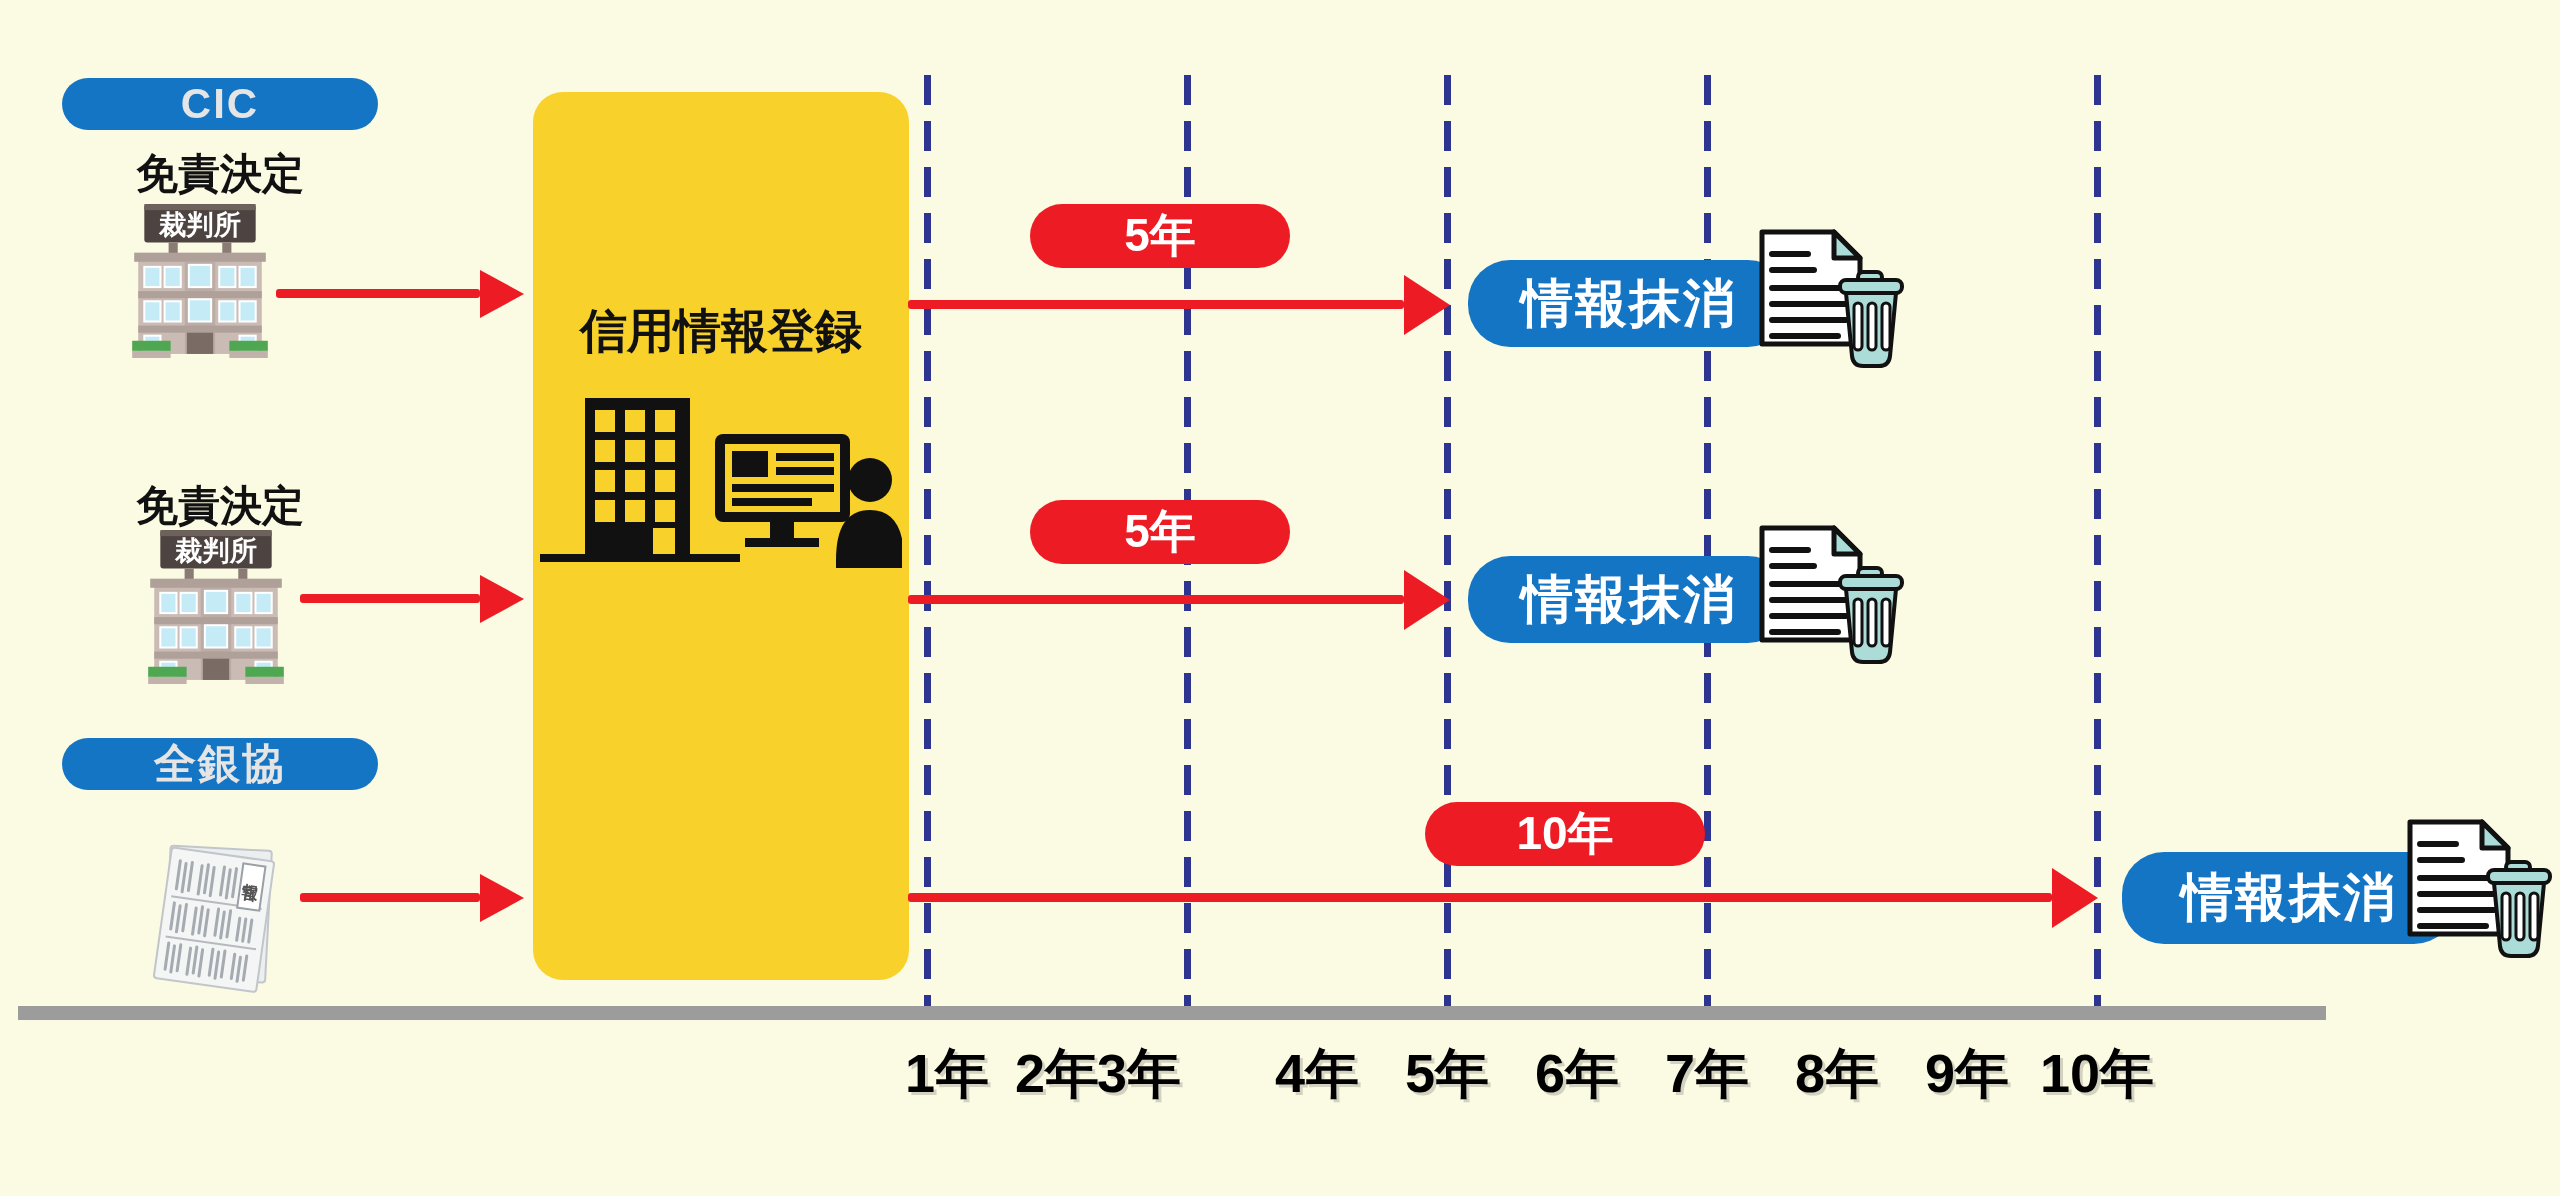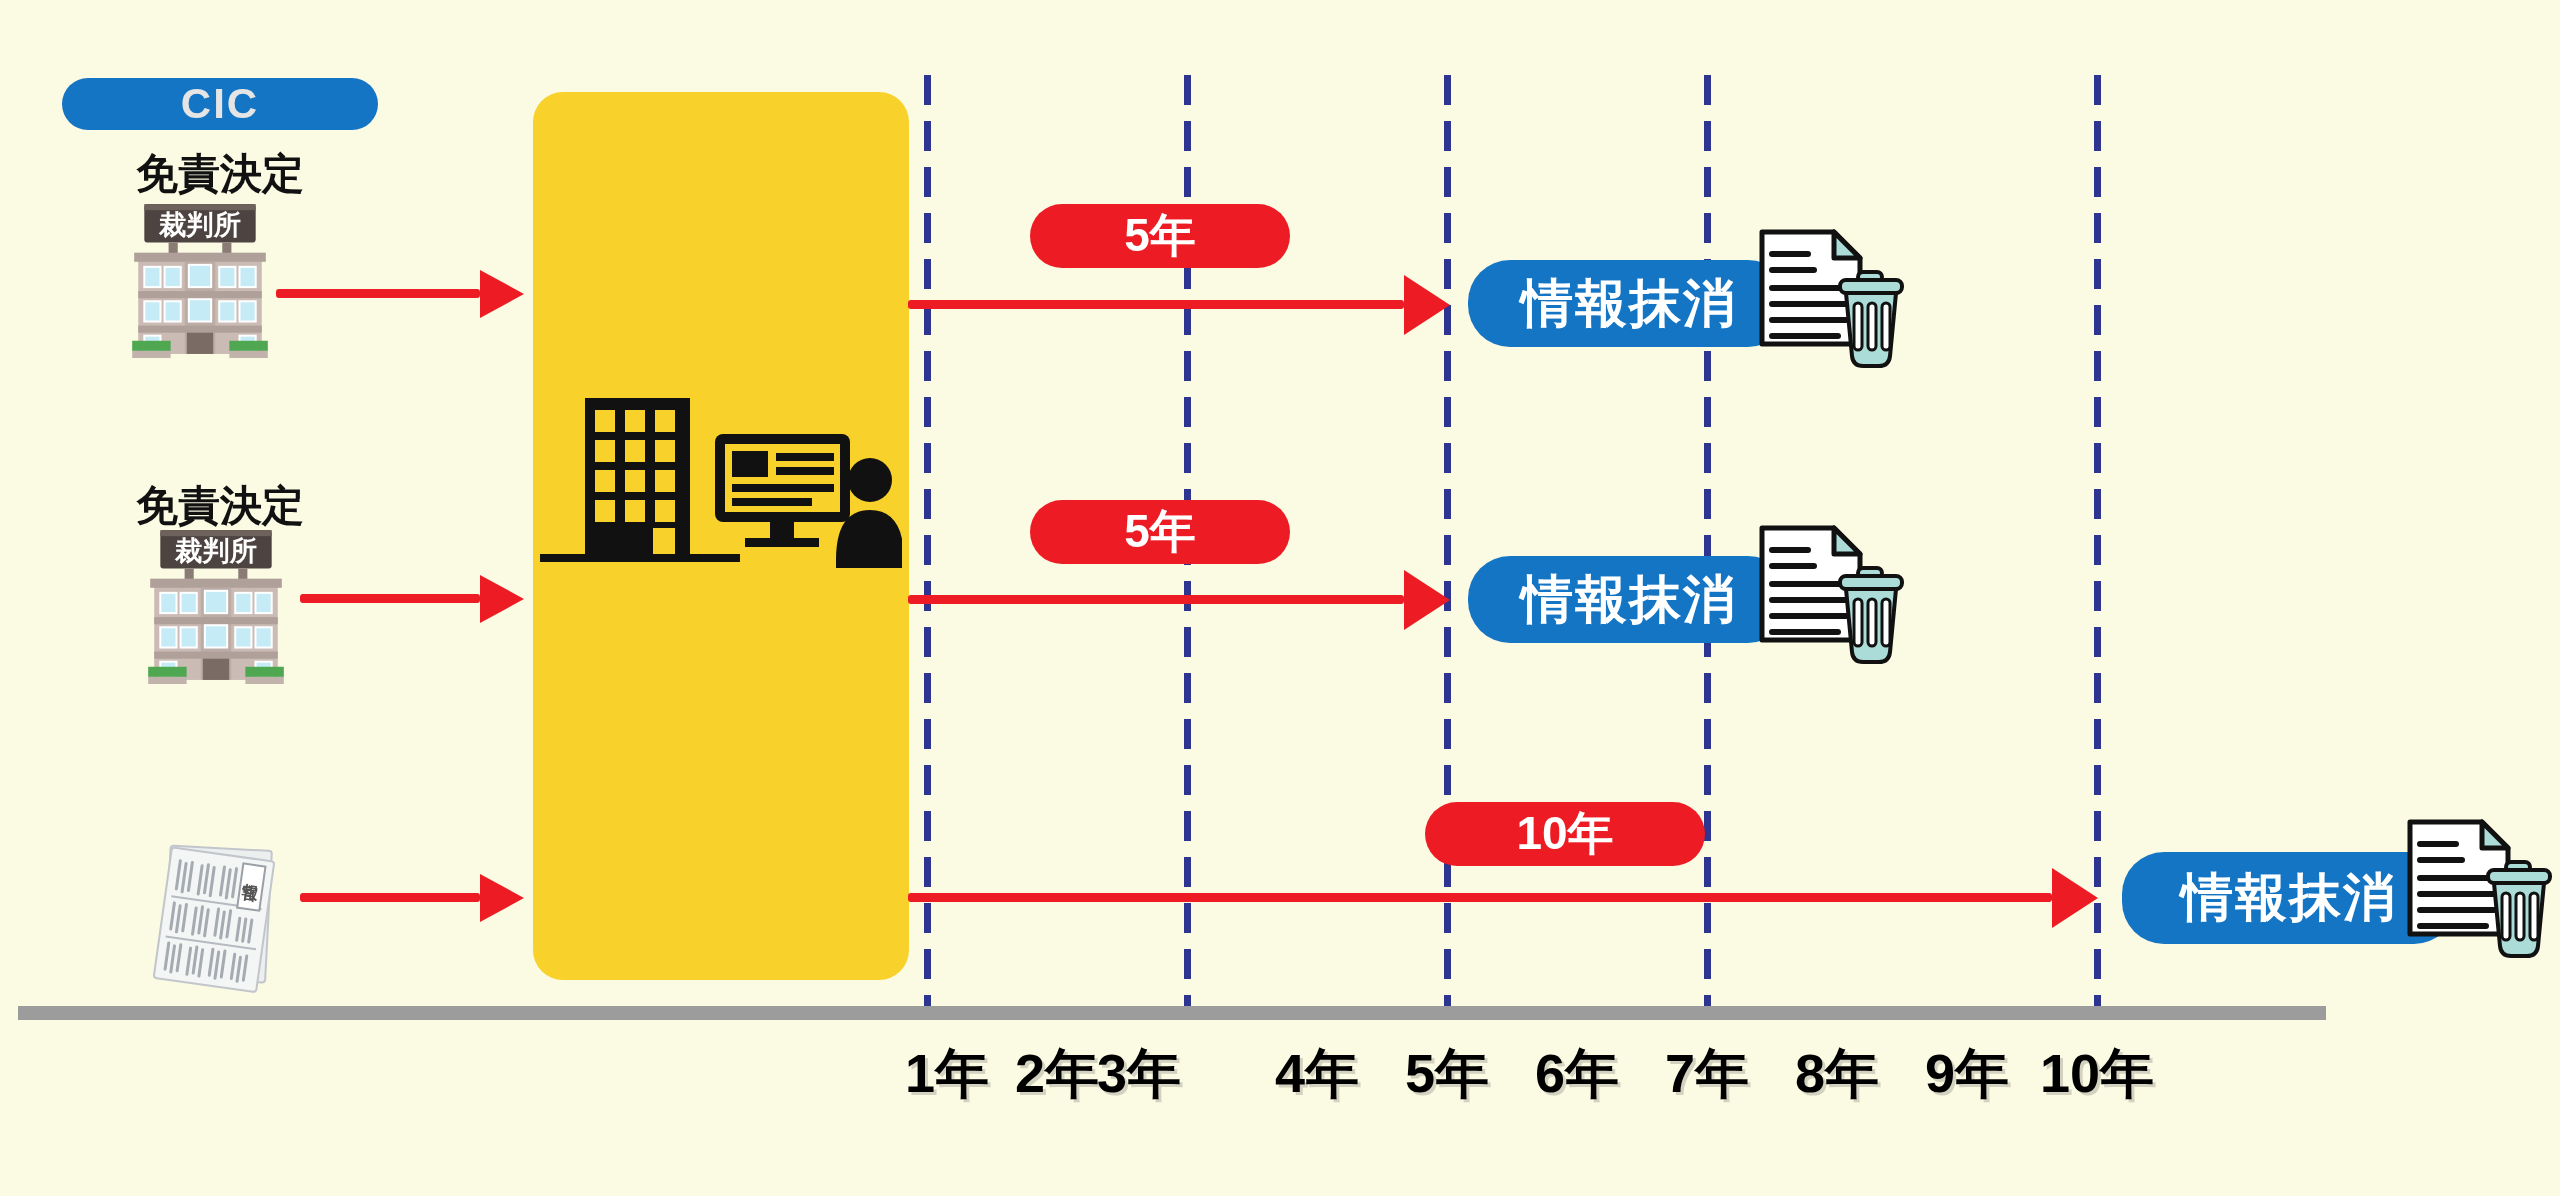--- a/index.html
+++ b/index.html
@@ -163,20 +163,21 @@
 
 <div id="stage">
 
   <div class="vline" id="vl1"></div>
   <div class="vline" id="vl2"></div>
   <div class="vline" id="vl3"></div>
   <div class="vline" id="vl4"></div>
   <div class="vline" id="vl5"></div>
 
   <div id="regbox"></div>
+  <div id="reglabel">信用情報登録</div>
   <svg id="regicons">
       <use href="#sym-regicons"></use>
     </svg>
 
   <div class="pill-org" id="org1">
       <span>CIC</span>
     </div>
   <div class="event-label" id="ev1">免責決定</div>
   <svg class="courthouse" id="ch1">
       <use href="#sym-courthouse"></use>
@@ -206,20 +207,23 @@
   <div class="pill-dur" id="dur2">
       <span>5年</span>
     </div>
   <div class="pill-res" id="res2">
       <span>情報抹消</span>
     </div>
   <svg class="doctrash" id="dt2">
       <use href="#sym-doctrash"></use>
     </svg>
 
+  <div class="pill-org" id="org3">
+      <span>全銀協</span>
+    </div>
   <svg class="gazette">
       <use href="#sym-gazette"></use>
     </svg>
   <div class="arrow" id="la3"></div>
   <div class="ahead small" id="lah3"></div>
   <div class="arrow" id="ta3"></div>
   <div class="ahead big" id="tah3"></div>
   <div class="pill-dur" id="dur3">
       <span>10年</span>
     </div>

